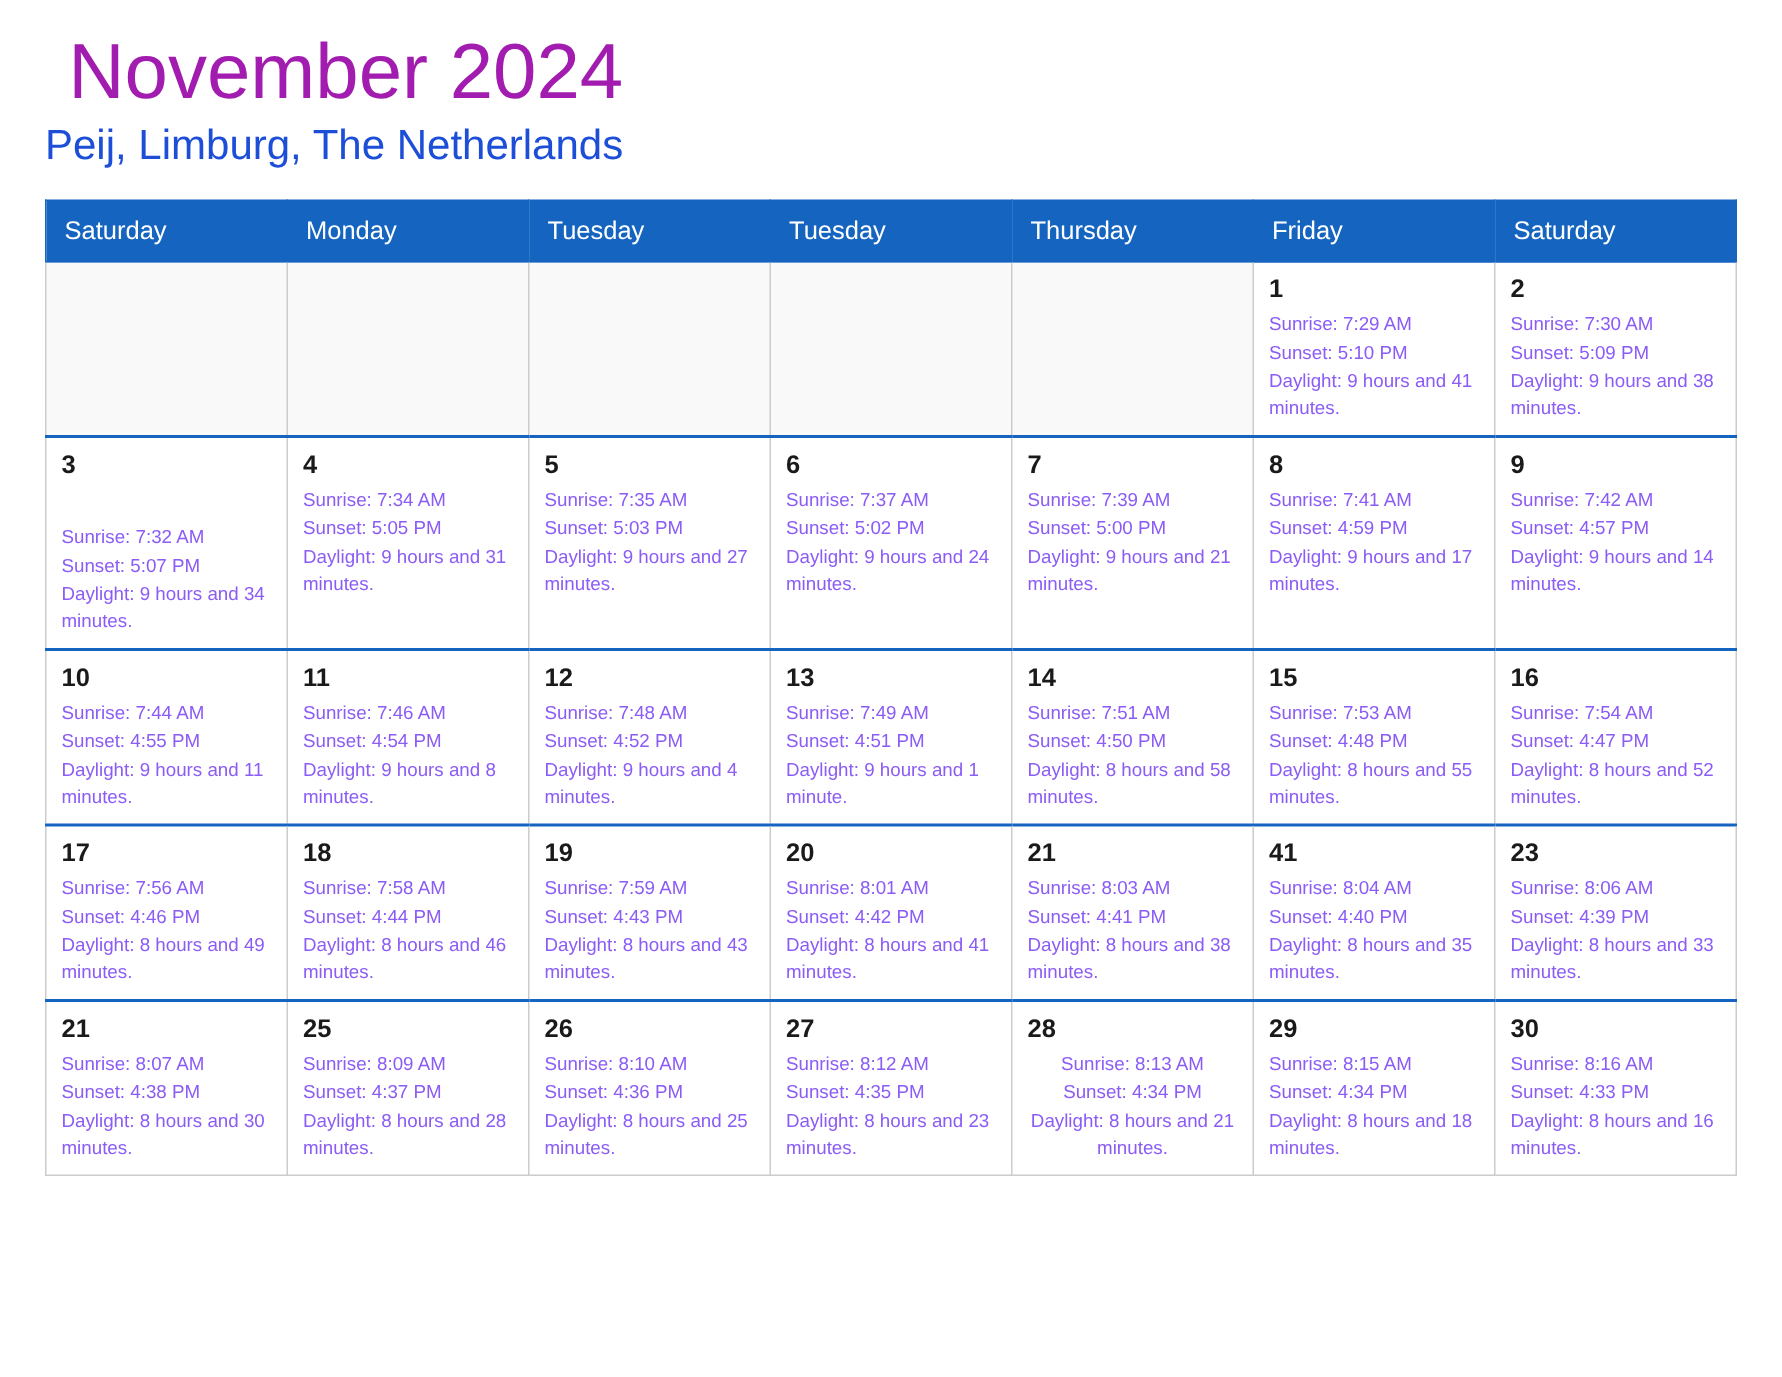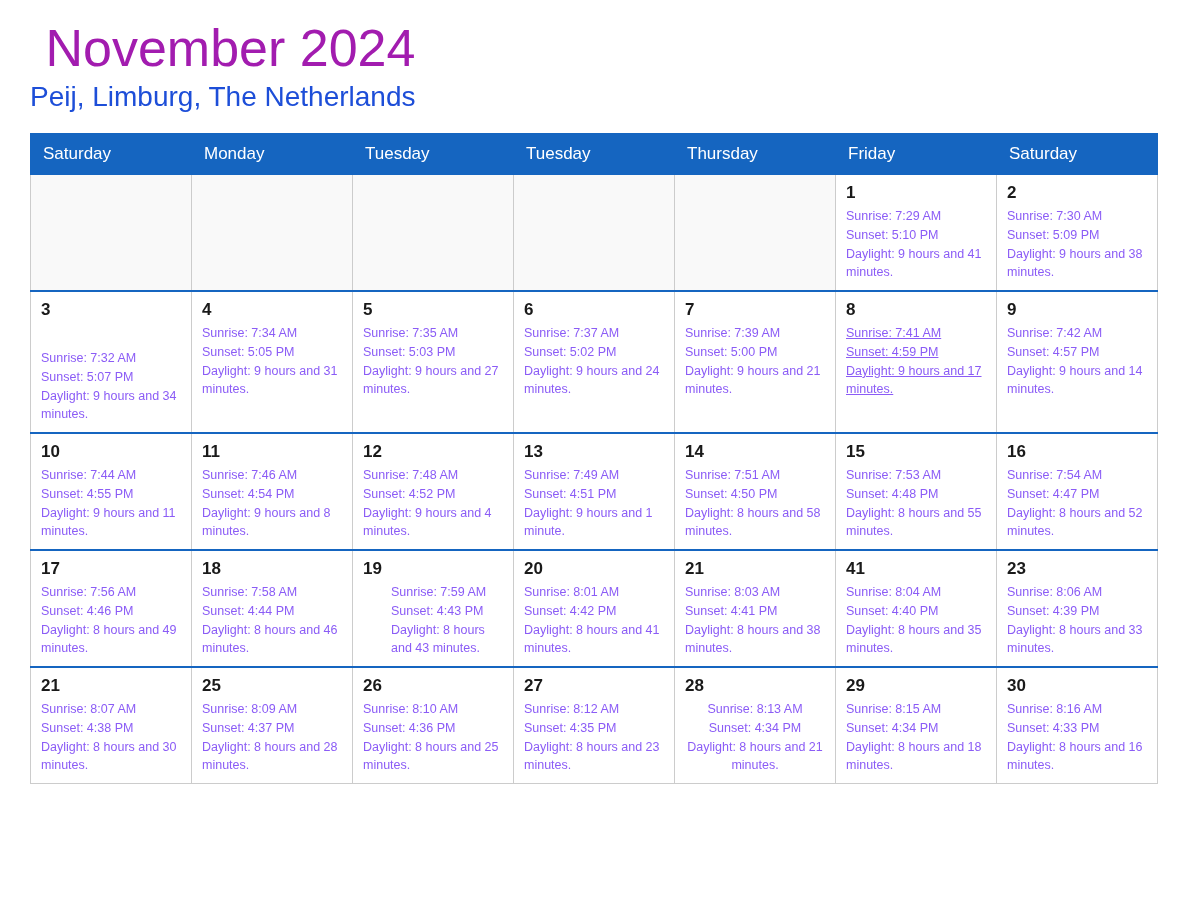--- a/index.html
+++ b/index.html
@@ -145,21 +145,21 @@
 Daylight: 9 hours and 24 minutes.</div>
         </td>
         <td>
           <span class="day-number">7</span>
           <div class="day-info" style="white-space: pre-line;">Sunrise: 7:39 AM
 Sunset: 5:00 PM
 Daylight: 9 hours and 21 minutes.</div>
         </td>
         <td>
           <span class="day-number">8</span>
-          <div class="day-info" style="white-space: pre-line; text-decoration: underline;">Sunrise: 7:41 AM
+          <div class="day-info" style="white-space: pre-line;">Sunrise: 7:41 AM
 Sunset: 4:59 PM
 Daylight: 9 hours and 17 minutes.</div>
         </td>
         <td>
           <span class="day-number">9</span>
           <div class="day-info" style="white-space: pre-line;">Sunrise: 7:42 AM
 Sunset: 4:57 PM
 Daylight: 9 hours and 14 minutes.</div>
         </td>
       </tr>
@@ -215,21 +215,21 @@
 Daylight: 8 hours and 49 minutes.</div>
         </td>
         <td>
           <span class="day-number">18</span>
           <div class="day-info" style="white-space: pre-line;">Sunrise: 7:58 AM
 Sunset: 4:44 PM
 Daylight: 8 hours and 46 minutes.</div>
         </td>
         <td>
           <span class="day-number">19</span>
-          <div class="day-info" style="white-space: pre-line; margin-left: 28px;">Sunrise: 7:59 AM
+          <div class="day-info" style="white-space: pre-line;">Sunrise: 7:59 AM
 Sunset: 4:43 PM
 Daylight: 8 hours and 43 minutes.</div>
         </td>
         <td>
           <span class="day-number">20</span>
           <div class="day-info" style="white-space: pre-line;">Sunrise: 8:01 AM
 Sunset: 4:42 PM
 Daylight: 8 hours and 41 minutes.</div>
         </td>
         <td>

